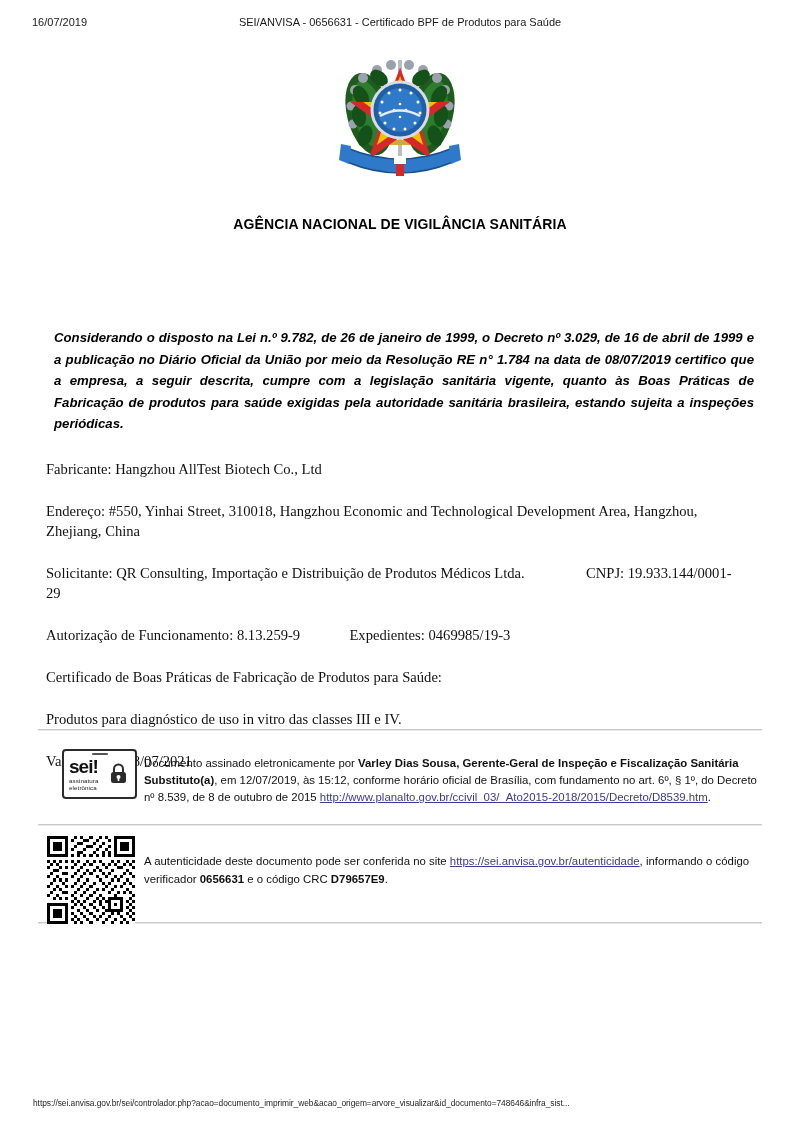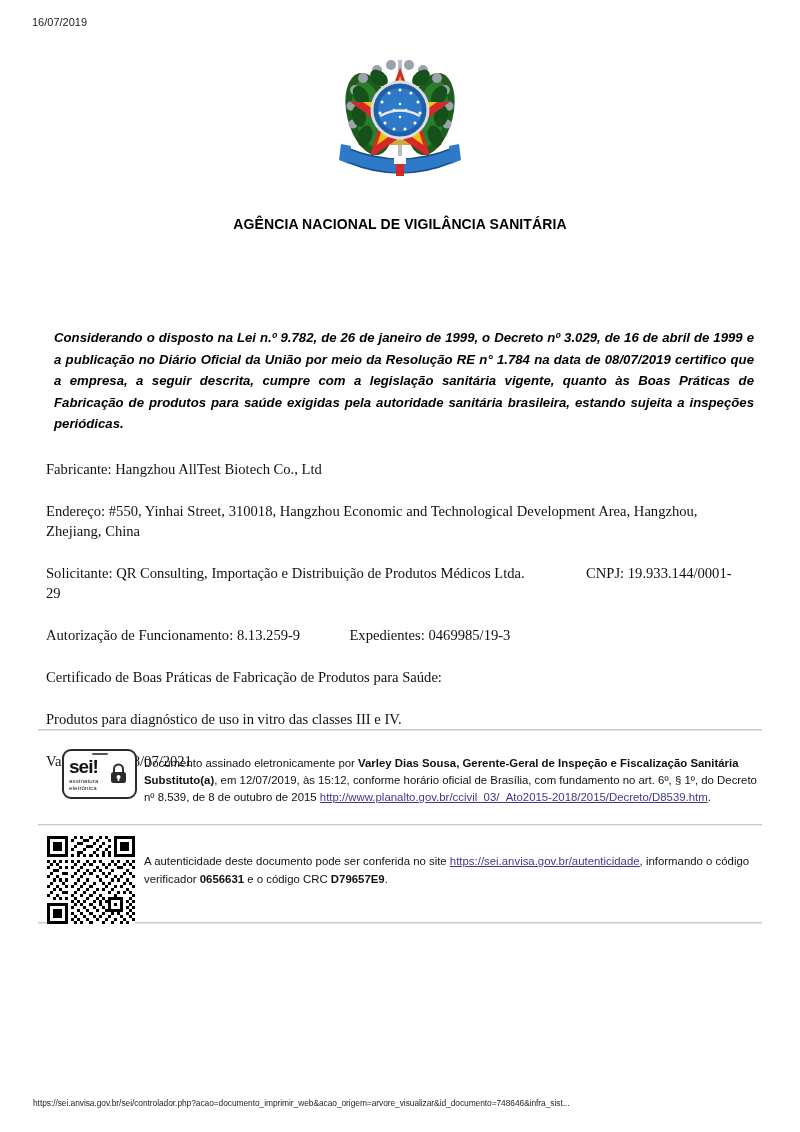--- a/index.html
+++ b/index.html
@@ -113,21 +113,21 @@
     left: 62px;
     width: 700px;
   }
   .sei-badge {
     position: absolute;
     left: 0;
     top: 6px;
     width: 75px;
     height: 50px;
     border: 2px solid #2b2b2b;
-    border-radius: 9px;
+    border-radius: 4px;
     background: #fff;
     box-sizing: border-box;
   }
   .sei-badge .notch {
     position: absolute;
     top: 2px;
     left: 50%;
     transform: translateX(-50%);
     width: 16px;
     height: 2px;
@@ -229,20 +229,21 @@
     top: 0;
     white-space: nowrap;
     margin-top: 47px;
   }
 </style>
 </head>
 <body>
 
 <div class="runhead">
   <span class="runhead-date">16/07/2019</span>
+  <span class="runhead-title">SEI/ANVISA - 0656631 - Certificado BPF de Produtos para Saúde</span>
 </div>
 
 <div class="emblem-wrap">
   <svg viewBox="0 0 122 142" width="122" height="142" aria-hidden="true">
 
     <g>
       <ellipse cx="30" cy="70" rx="22" ry="42" fill="#1d5c1d" transform="rotate(-14 30 70)"></ellipse>
       <ellipse cx="92" cy="70" rx="22" ry="42" fill="#1d5c1d" transform="rotate(14 92 70)"></ellipse>
       <ellipse cx="30" cy="70" rx="15" ry="34" fill="#2e7d2e" transform="rotate(-14 30 70)"></ellipse>
       <ellipse cx="92" cy="70" rx="15" ry="34" fill="#2e7d2e" transform="rotate(14 92 70)"></ellipse>

